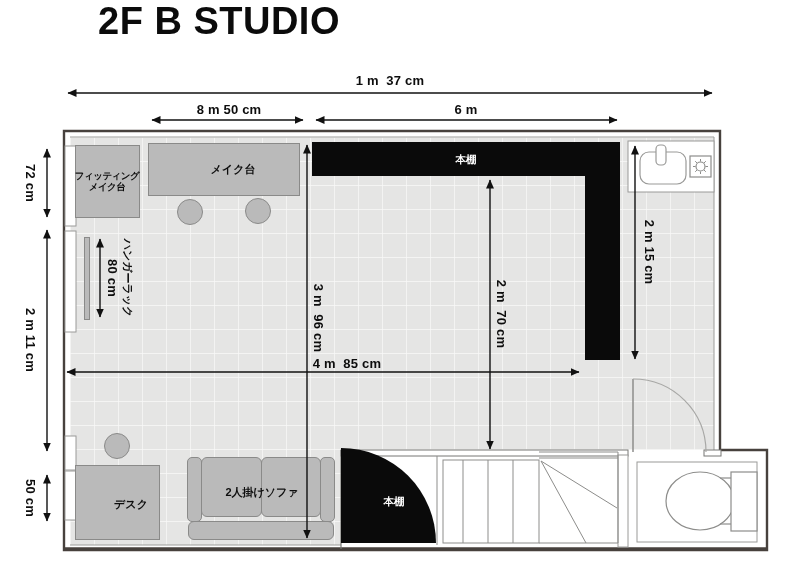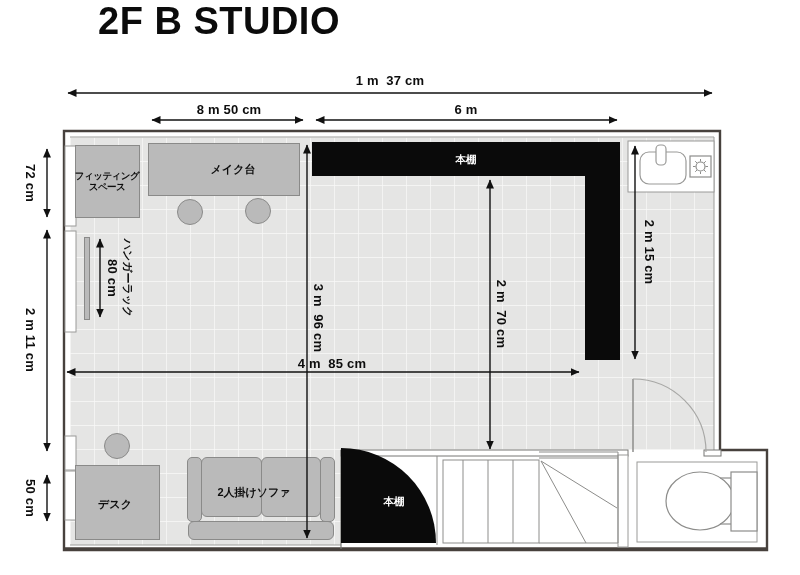--- a/index.html
+++ b/index.html
@@ -148,24 +148,24 @@
   <div class="lbl dim" style="left:390px;top:81px;">1 m  37 cm</div>
   <div class="lbl dim" style="left:229px;top:110px;">8 m 50 cm</div>
   <div class="lbl dim" style="left:466px;top:110px;">6 m</div>
   <div class="lbl dim rot" style="left:30px;top:183px;">72 cm</div>
   <div class="lbl dim rot" style="left:30px;top:340px;">2 m 11 cm</div>
   <div class="lbl dim rot" style="left:30px;top:498px;">50 cm</div>
   <div class="lbl dim rot" style="left:112px;top:278px;">80 cm</div>
   <div class="lbl dim rot" style="left:318px;top:318px;">3 m  96 cm</div>
   <div class="lbl dim rot" style="left:501px;top:314px;">2 m  70 cm</div>
   <div class="lbl dim rot" style="left:649px;top:252px;">2 m 15 cm</div>
-  <div class="lbl dim" style="left:332px;top:364px;">4 m  85 cm</div>
+  <div class="lbl dim" style="left:347px;top:364px;">4 m  85 cm</div>
 
   <div class="lbl small" style="left:107px;top:182px;white-space:pre-line;">フィッティング
-スペース</div>
+メイク台</div>
   <div class="lbl flabel" style="left:233px;top:169px;">メイク台</div>
   <div class="lbl flabel rot" style="left:128px;top:278px;">ハンガーラック</div>
-  <div class="lbl flabel" style="left:115px;top:504px;">デスク</div>
-  <div class="lbl flabel" style="left:254px;top:492px;">2人掛けソファ</div>
+  <div class="lbl flabel" style="left:131px;top:504px;">デスク</div>
+  <div class="lbl flabel" style="left:262px;top:492px;">2人掛けソファ</div>
   <div class="lbl shelf-lbl" style="left:466px;top:159px;">本棚</div>
   <div class="lbl shelf-lbl" style="left:394px;top:501px;">本棚</div>
 
 </div>
 
 </body></html>

